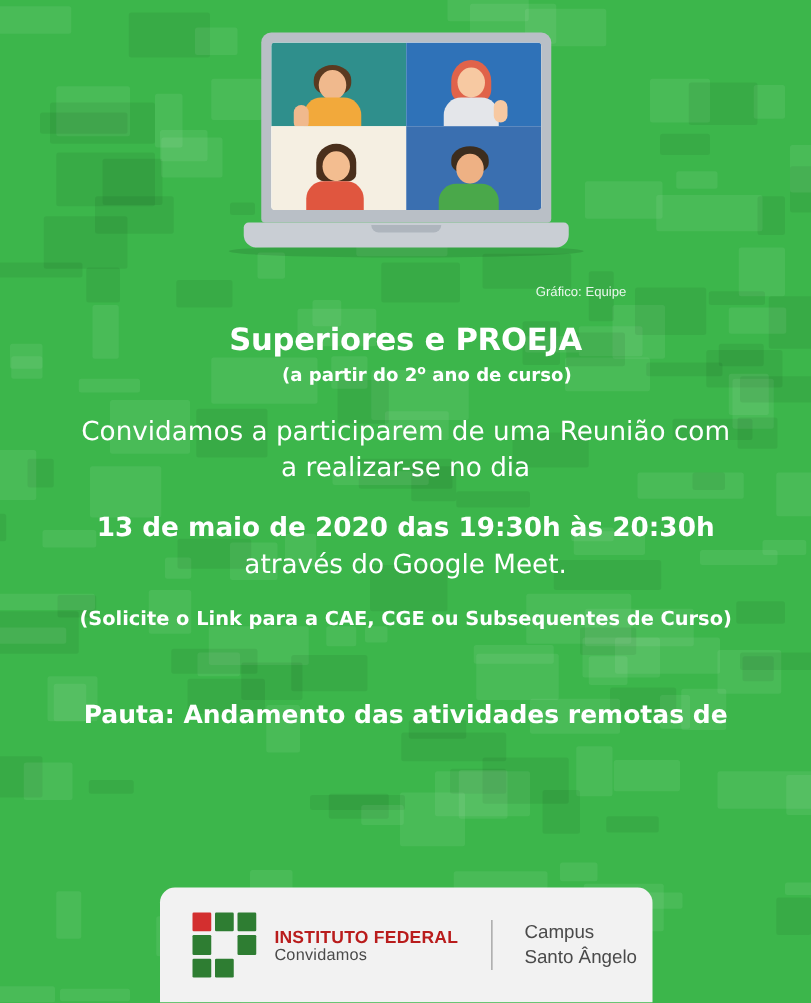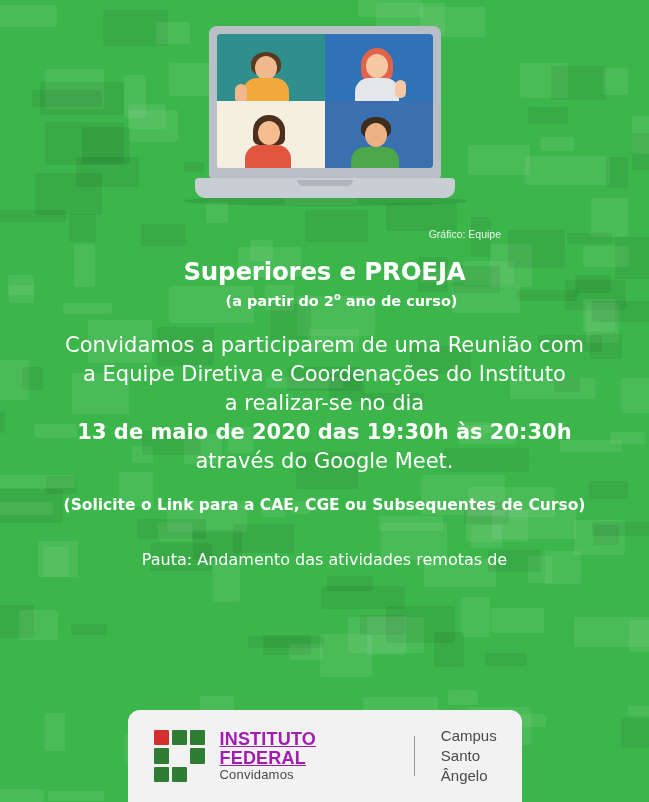--- a/index.html
+++ b/index.html
@@ -144,30 +144,31 @@
   .sup { font-size: 10px; vertical-align: super; }
 
   .body-copy {
     margin-top: 22px;
     font-size: 21px;
     line-height: 1.38;
     font-weight: 400;
   }
   .body-copy .strong {
     font-weight: bold;
+    margin-top: 19px;
   }
   .note {
     margin-top: 20px;
     font-size: 15.5px;
     font-weight: bold;
   }
   .agenda {
-    margin-top: 35px;
-    font-size: 16px;
-    font-weight: normal;
+    margin-top: 54px;
+    font-size: 20px;
+    font-weight: bold;
     line-height: 1.35;
     padding: 0 38px;
   }
 
   
   .footer {
     position: absolute;
     left: 50%;
     transform: translateX(-50%);
     bottom: 0;
@@ -189,26 +190,25 @@
     gap: 3px;
     flex: 0 0 auto;
   }
   .if-mark i { display: block; border-radius: 1px; }
   .sq-green { background: #2e7d32; }
   .sq-red   { background: #d32f2f; border-radius: 50%; }
   .sq-empty { background: transparent; }
 
   .if-word { line-height: 1.05; }
   .if-word .l1 {
-    font-size: 18px;
-    font-weight: bold;
-    color: #a21caf;
+    font-size: 14px;
+    font-weight: bold;
+    color: #b91c1c;
     letter-spacing: 0.2px;
     font-family: "Liberation Sans", sans-serif;
-    text-decoration: underline;
   }
   .if-word .l2 {
     font-size: 13px;
     color: #4a4a4a;
     letter-spacing: 0.2px;
     font-family: "Liberation Sans", sans-serif;
   }
   .divider-v {
     width: 1px;
     height: 40px;
@@ -441,21 +441,20 @@
   <div class="txt headline">
     <div>Superiores e PROEJA</div>
   </div>
 
   <div class="txt subhead">
     <span>(a partir do 2</span><span class="sup">o</span><span> ano de curso)</span>
   </div>
 
   <div class="txt body-copy">
     <div>Convidamos a participarem de uma Reunião com</div>
-    <div>a Equipe Diretiva e Coordenações do Instituto</div>
     <div>a realizar-se no dia</div>
     <div class="strong">13 de maio de 2020 das 19:30h às 20:30h</div>
     <div>através do Google Meet.</div>
   </div>
 
   <div class="txt note">(Solicite o Link para a CAE, CGE ou Subsequentes de Curso)</div>
 
   <div class="txt agenda">
     <div>Pauta: Andamento das atividades remotas de</div>
   </div>

